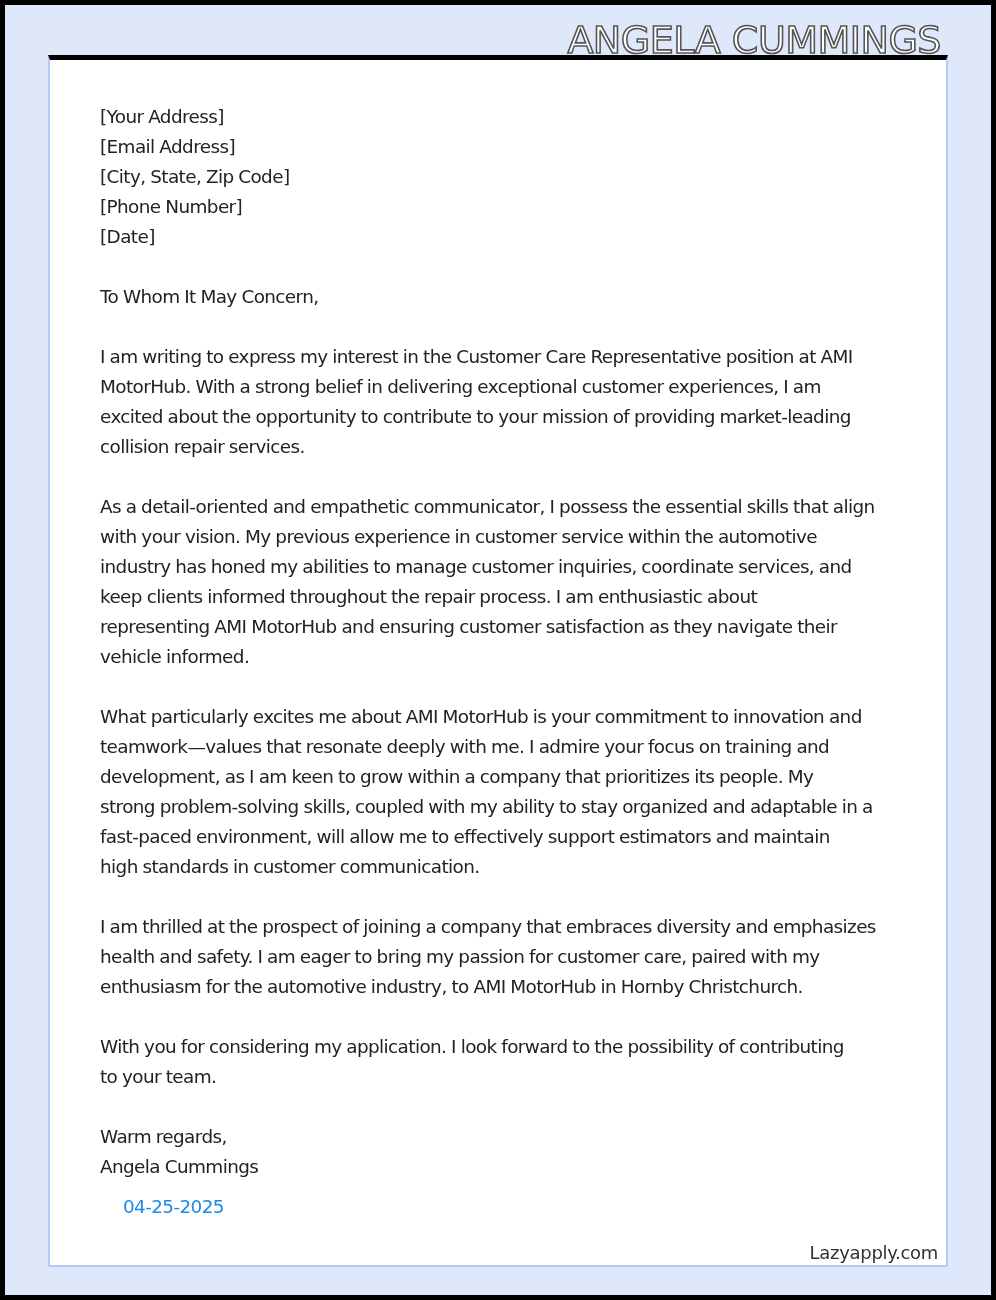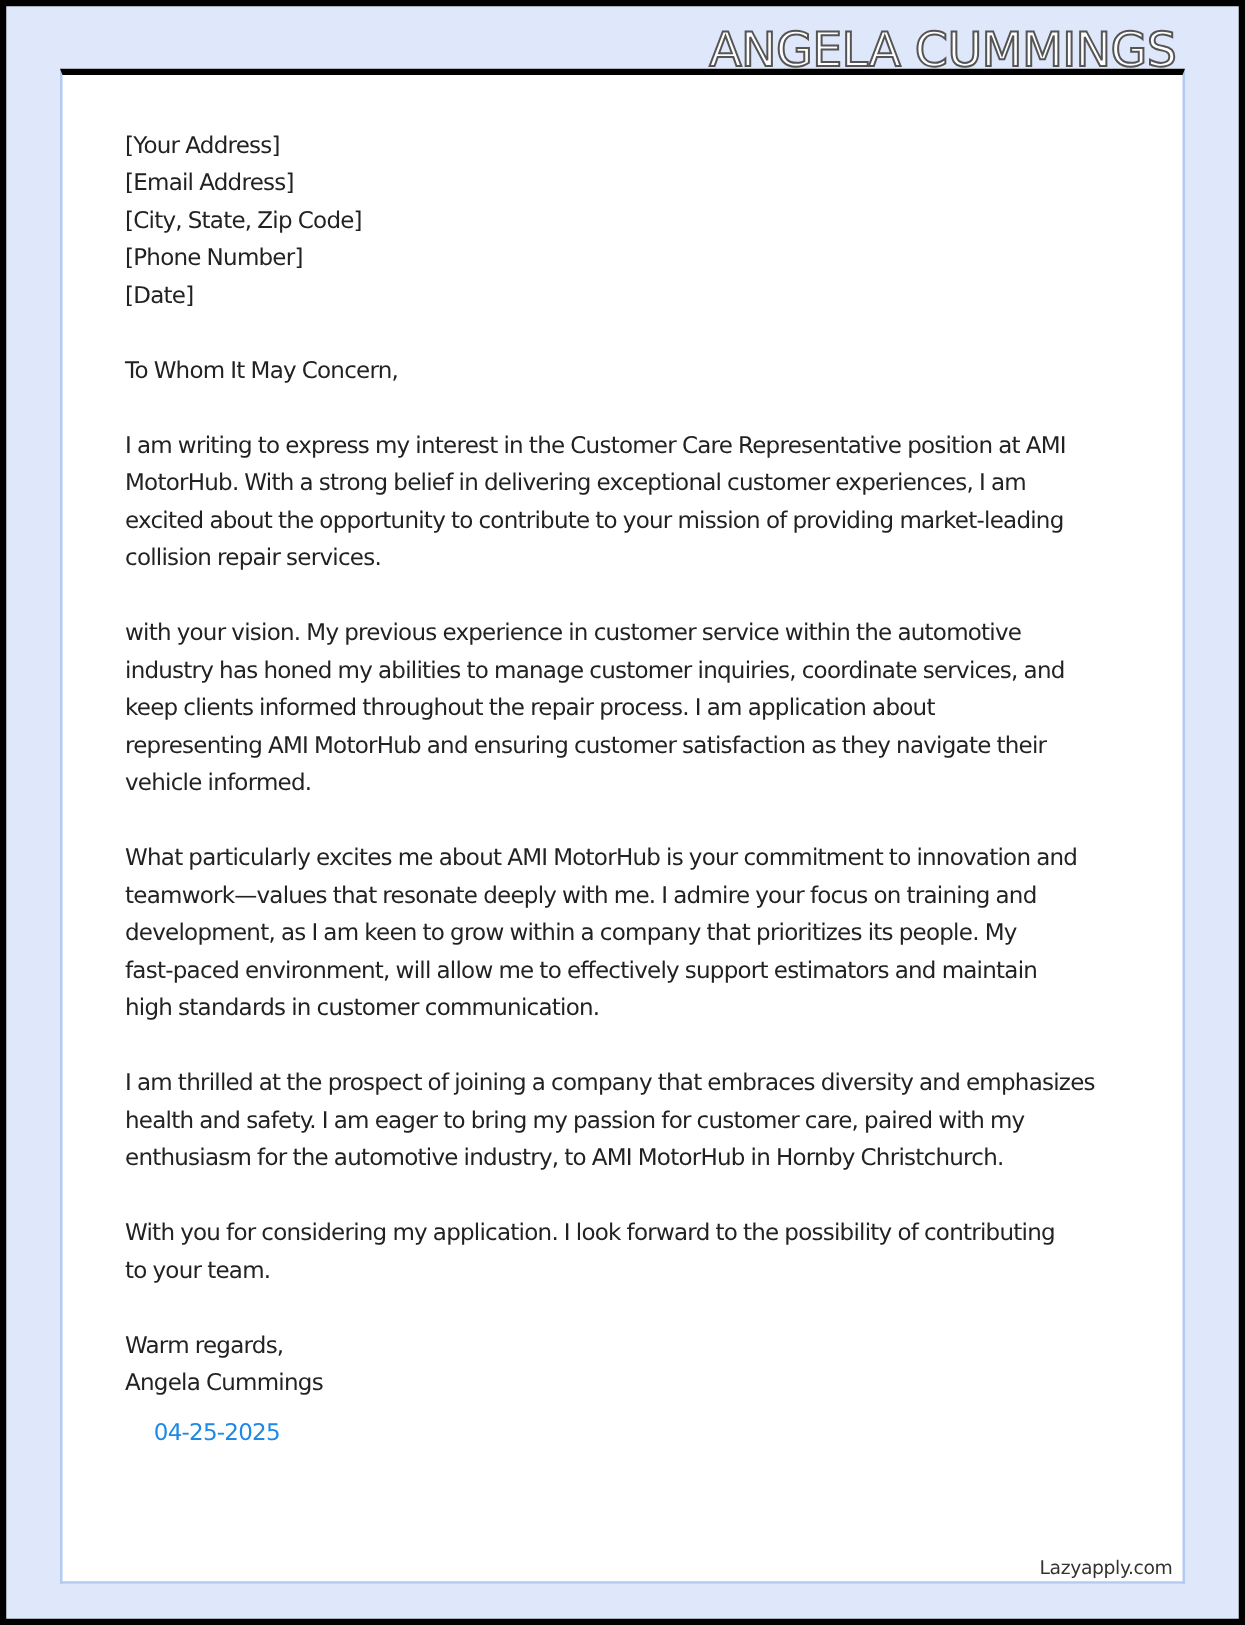--- a/index.html
+++ b/index.html
@@ -53,21 +53,21 @@
     .letter p { margin: 0 0 30px 0; }
     .letter .signoff { margin-bottom: 10px; }
     .letter .date {
       color: #1e88e5;
       display: block;
       margin-left: 23px;
     }
     .footer-credit {
       position: absolute;
       right: 8px; bottom: 2px;
-      font-size: 15px;
+      font-size: 18px;
       color: #333333;
       font-family: "DejaVu Sans", sans-serif;
       letter-spacing: -0.3px;
     }
   </style>
 </head>
 <body>
 
 <div class="frame">
   <div class="name-header">ANGELA CUMMINGS</div>
@@ -88,31 +88,33 @@
       </p>
 
       <p>
         <span class="line">I am writing to express my interest in the Customer Care Representative position at AMI</span>
         <span class="line">MotorHub. With a strong belief in delivering exceptional customer experiences, I am</span>
         <span class="line">excited about the opportunity to contribute to your mission of providing market-leading</span>
         <span class="line">collision repair services.</span>
       </p>
 
       <p>
+        <span class="line">As a detail-oriented and empathetic communicator, I possess the essential skills that align</span>
         <span class="line">with your vision. My previous experience in customer service within the automotive</span>
         <span class="line">industry has honed my abilities to manage customer inquiries, coordinate services, and</span>
-        <span class="line">keep clients informed throughout the repair process. I am application about</span>
+        <span class="line">keep clients informed throughout the repair process. I am enthusiastic about</span>
         <span class="line">representing AMI MotorHub and ensuring customer satisfaction as they navigate their</span>
         <span class="line">vehicle informed.</span>
       </p>
 
       <p>
         <span class="line">What particularly excites me about AMI MotorHub is your commitment to innovation and</span>
         <span class="line">teamwork—values that resonate deeply with me. I admire your focus on training and</span>
         <span class="line">development, as I am keen to grow within a company that prioritizes its people. My</span>
+        <span class="line">strong problem-solving skills, coupled with my ability to stay organized and adaptable in a</span>
         <span class="line">fast-paced environment, will allow me to effectively support estimators and maintain</span>
         <span class="line">high standards in customer communication.</span>
       </p>
 
       <p>
         <span class="line">I am thrilled at the prospect of joining a company that embraces diversity and emphasizes</span>
         <span class="line">health and safety. I am eager to bring my passion for customer care, paired with my</span>
         <span class="line">enthusiasm for the automotive industry, to AMI MotorHub in Hornby Christchurch.</span>
       </p>
 

